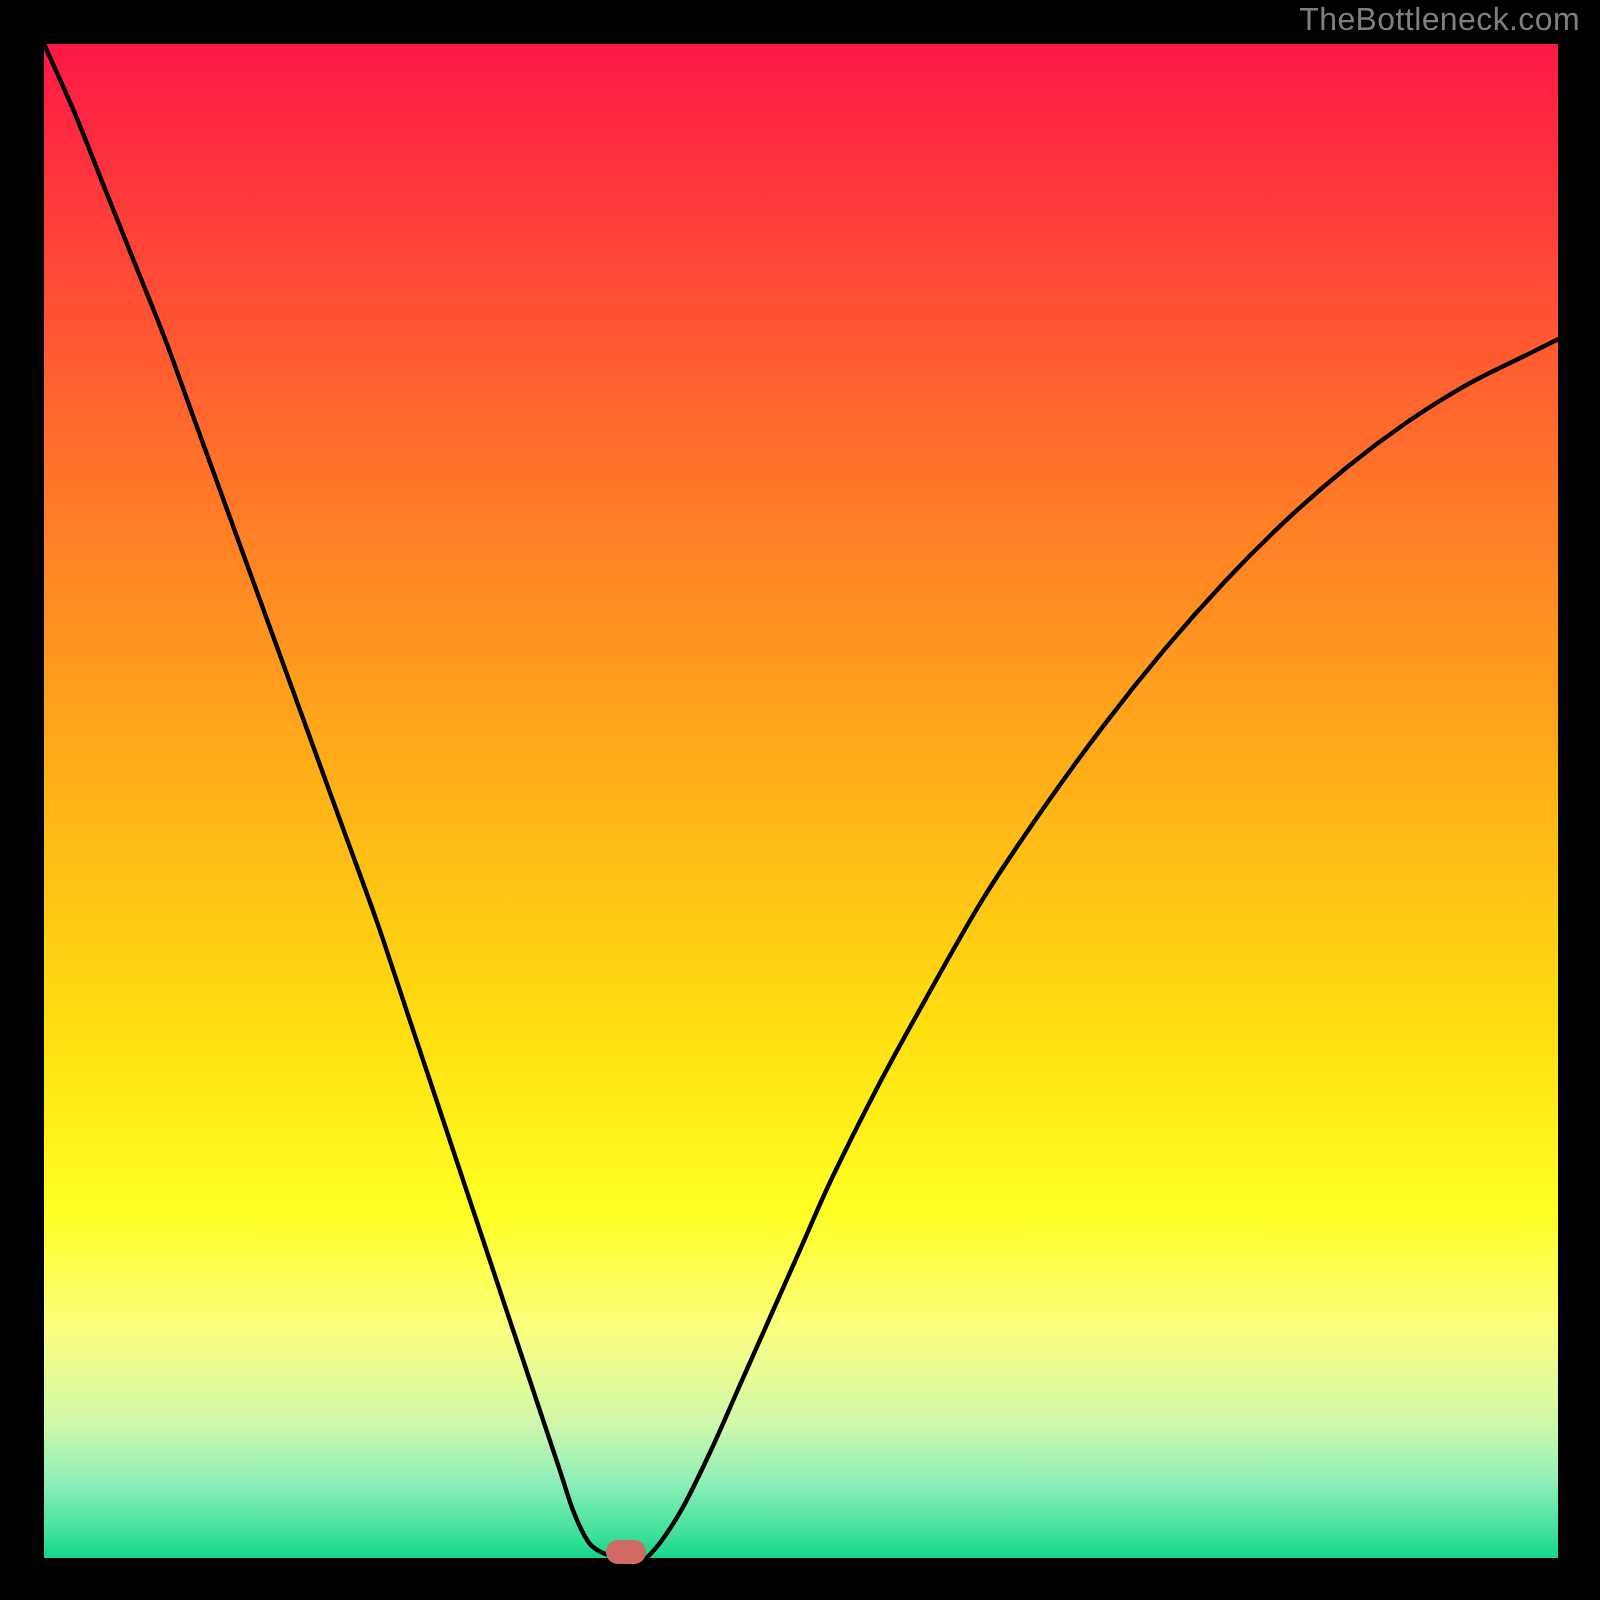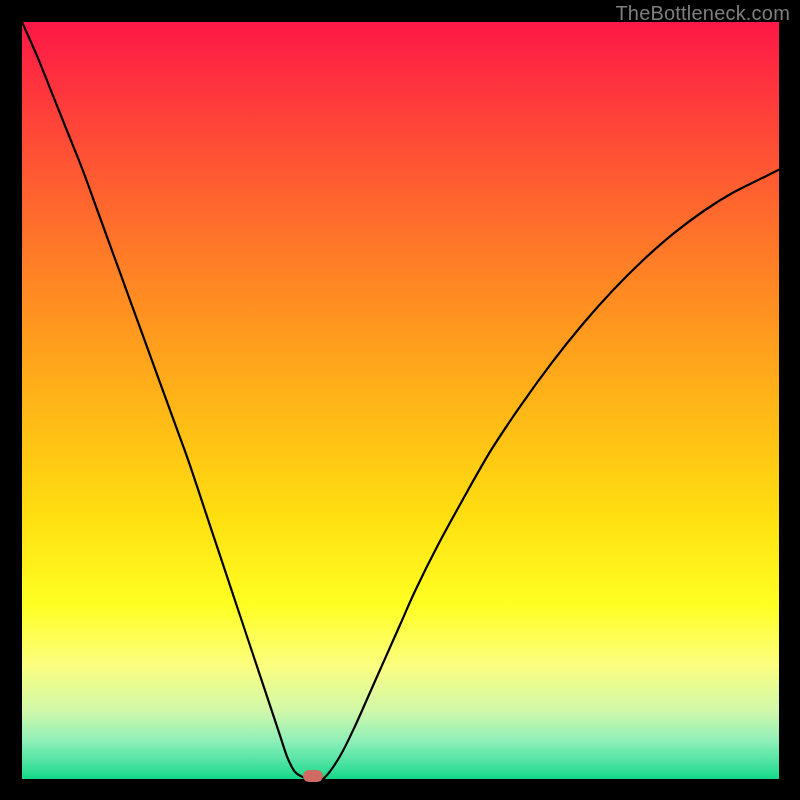--- a/index.html
+++ b/index.html
@@ -44,21 +44,21 @@
     top: 0;
     width: 757px;
     height: 757px;
     overflow: visible;
   }
   .watermark {
     position: absolute;
     top: 2px;
     right: 10px;
     color: #7f7f7f;
-    font-size: 20px;
+    font-size: 16px;
     letter-spacing: 0.2px;
     font-weight: 400;
   }
   .marker {
     position: absolute;
     width: 20px;
     height: 12px;
     border-radius: 6px;
     background: #cf6b63;
   }

